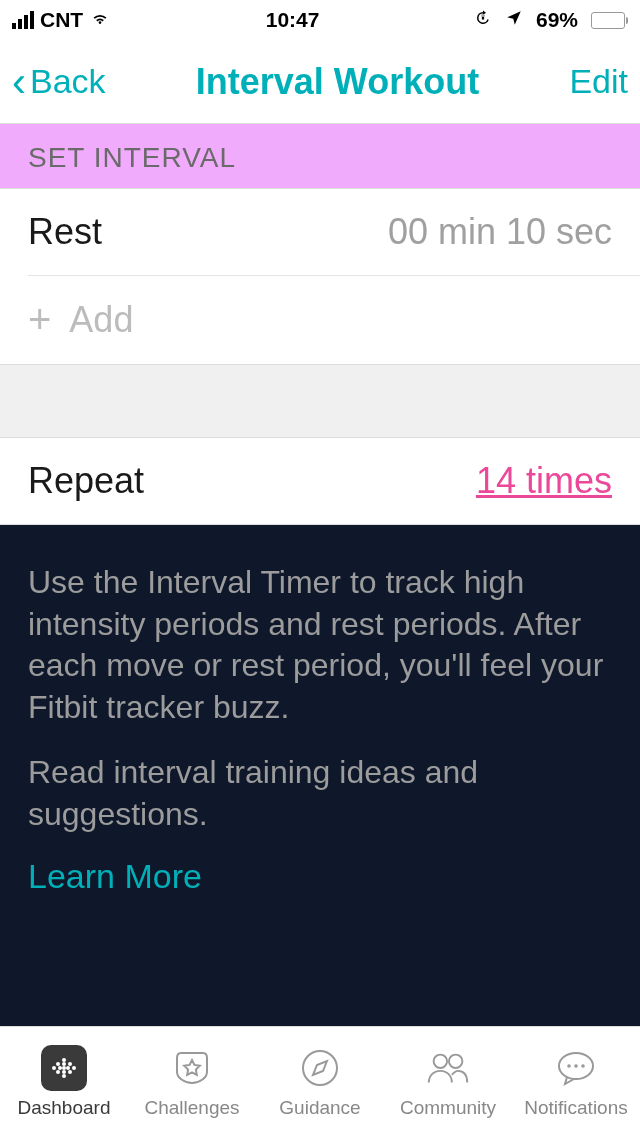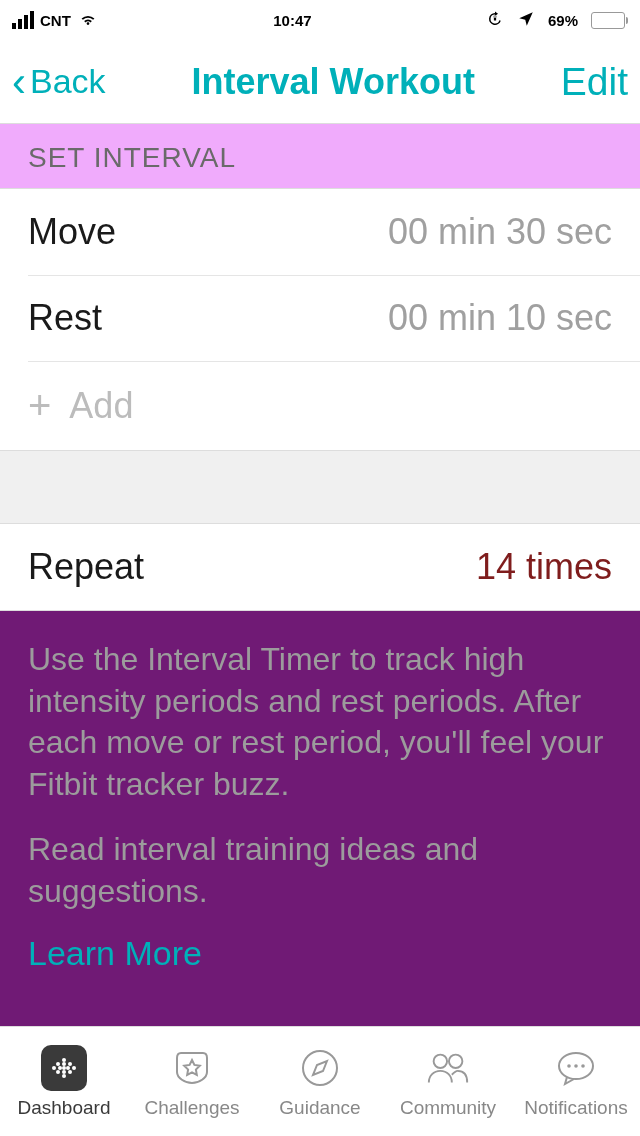--- a/index.html
+++ b/index.html
@@ -1,53 +1,53 @@
 <!DOCTYPE html>
 <html><head>
 <meta charset="utf-8">
 <style>
   * { box-sizing: border-box; margin: 0; padding: 0; }
   html, body { width: 640px; height: 1136px; font-family: -apple-system, Helvetica, Arial, sans-serif; background: #f0f0f0; overflow: hidden; }
-  .status-bar { height: 40px; background: #fff; display: flex; align-items: center; justify-content: space-between; padding: 0 12px; font-size: 15px; font-weight: 600; }
+  .status-bar { height: 40px; background: #fff; display: flex; align-items: center; justify-content: space-between; padding: 0 12px; font-size: 21px; font-weight: 600; }
   .status-left { display: flex; align-items: center; gap: 6px; }
   .status-right { display: flex; align-items: center; gap: 13px; }
   .signal-bars { display: inline-flex; align-items: flex-end; gap: 2px; }
   .signal-bars span { width: 4px; background: #000; display: inline-block; }
   .signal-bars span:nth-child(1){height:6px}
   .signal-bars span:nth-child(2){height:10px}
   .signal-bars span:nth-child(3){height:14px}
   .signal-bars span:nth-child(4){height:18px}
   .wifi-icon svg { width: 22px; height: 22px; }
   .battery { display: inline-flex; align-items: center; }
   .battery-body { width: 34px; height: 17px; border: 1.5px solid #999; border-radius: 3px; position: relative; padding: 2px; }
   .battery-fill { height: 100%; width: 69%; background: #ffcc00; border-radius: 1px; }
   .battery-tip { width: 2px; height: 7px; background: #999; margin-left: 1px; border-radius: 0 2px 2px 0; }
 
   .nav-bar { height: 84px; background: #fff; display: flex; align-items: center; justify-content: space-between; padding: 0 12px; border-bottom: 1px solid #ddd; }
   .nav-back { display: flex; align-items: center; color: #00b0b9; font-size: 34px; font-weight: 400; }
   .nav-back .chev { font-size: 42px; font-weight: 300; margin-right: 4px; line-height: 1; }
   .nav-title { color: #00b0b9; font-size: 36px; font-weight: 600; }
-  .nav-edit { color: #00b0b9; font-size: 39px; font-weight: 400; text-align: center; }
+  .nav-edit { color: #00b0b9; font-size: 34px; font-weight: 400; text-align: center; }
 
   .section-header { background: #f0abfc; padding: 18px 28px 14px; font-size: 28px; color: #6a6a6a; letter-spacing: 1px; }
   .list { background: #fff; border-top: 1px solid #ddd; border-bottom: 1px solid #ddd; }
   .row { display: flex; align-items: center; justify-content: space-between; padding: 22px 28px; font-size: 36px; }
   .row + .row { position: relative; }
   .row + .row::before { content: ""; position: absolute; top: 0; left: 28px; right: 0; height: 1px; background: #e5e5e5; }
   .row-label { color: #1a1a1a; }
   .row-value { color: #a0a0a0; font-weight: 400; }
   .row.add { color: #bcbcbc; justify-content: flex-start; gap: 18px; }
   .row.add .plus { font-size: 40px; color: #bcbcbc; font-weight: 300; }
 
   .gap { height: 72px; background: #f0f0f0; }
   .repeat-row { background: #fff; border-top: 1px solid #ddd; border-bottom: 1px solid #ddd; display: flex; justify-content: space-between; padding: 22px 28px; font-size: 36px; }
   .repeat-row .label { color: #1a1a1a; }
-  .repeat-row .value { color: #7f1d1d; }
-
-  .info { background: #701a75; padding: 28px 28px 40px; font-size: 32px; line-height: 1.3; color: #9c9c9c; flex: 1; }
+  .repeat-row .value { color: #ec4899; text-decoration: underline; }
+
+  .info { background: #0f172a; padding: 37px 28px 40px; font-size: 32px; line-height: 1.3; color: #9c9c9c; flex: 1; }
   .info p + p { margin-top: 24px; }
   .learn-more { color: #00b0b9; margin-top: 18px; font-size: 34px; }
 
   .tab-bar { position: absolute; bottom: 0; left: 0; right: 0; height: 110px; background: #fff; border-top: 1px solid #ddd; display: flex; }
   .tab { flex: 1; display: flex; flex-direction: column; align-items: center; justify-content: center; gap: 6px; font-size: 19px; color: #888; }
   .tab.active { color: #3a3a3a; }
   .tab-icon { width: 46px; height: 46px; display:flex; align-items:center; justify-content:center; }
   .tab.active .dash-icon { background:#3a3a3a; border-radius:10px; width:46px; height:46px; position:relative; }
   .dash-dots { position:absolute; inset:0; display:flex; align-items:center; justify-content:center; }
   .dash-dots svg circle { fill:#fff; }
@@ -105,24 +105,20 @@
     </div>
     <div class="nav-title">Interval Workout</div>
     <div class="nav-edit">Edit</div>
   </div>
 
   <div class="content">
 
     <div class="section-header">SET INTERVAL</div>
 
     <div class="list">
-      <div class="row">
-        <span class="row-label">Move</span>
-        <span class="row-value">00 min 30 sec</span>
-      </div>
       <div class="row">
         <span class="row-label">Rest</span>
         <span class="row-value">00 min 10 sec</span>
       </div>
       <div class="row add">
         <span class="plus">+</span>
         <span>Add</span>
       </div>
     </div>
 

